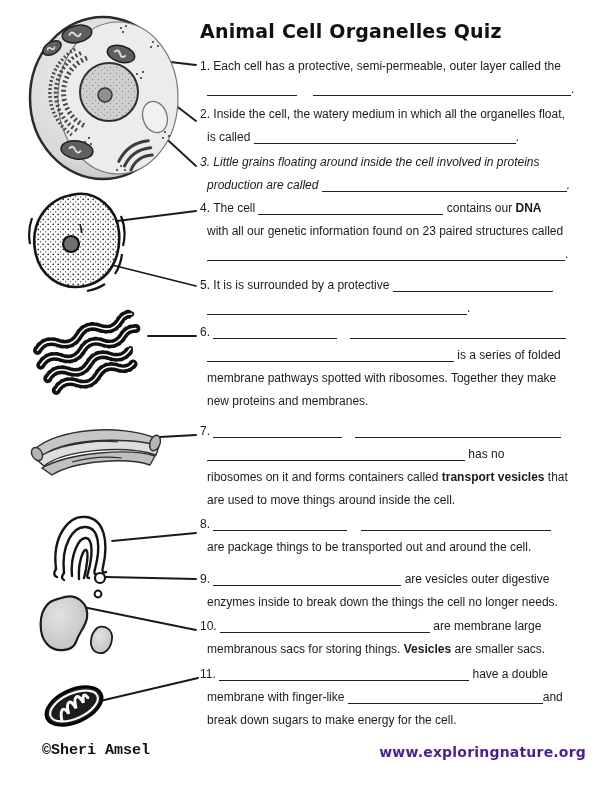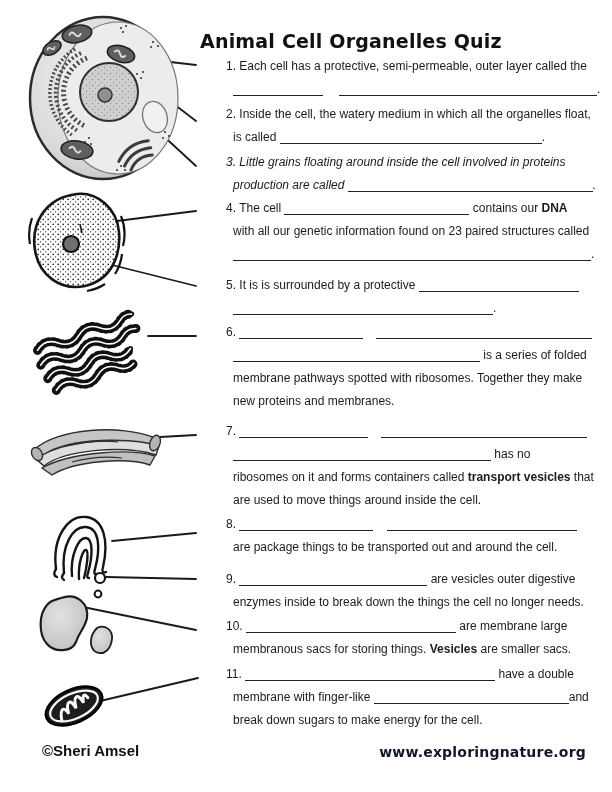--- a/index.html
+++ b/index.html
@@ -2,30 +2,30 @@
 <html><head>
 <meta charset="utf-8">
 <style>
   html,body{margin:0;padding:0;background:#e8e8e8;}
   .page{
     position:relative;width:612px;height:792px;background:#ffffff;
     font-family:"Liberation Sans", sans-serif;color:#1b1b1b;overflow:hidden;
     margin:0 auto;
   }
   .title{
-    position:absolute;left:200px;top:30px;
+    position:absolute;left:200px;top:20px;
     font-family:"DejaVu Sans", sans-serif;
     font-size:19px;font-weight:bold;letter-spacing:.2px;color:#111;
     white-space:nowrap;
   }
   .questions{
     position:absolute;left:200px;top:55px;width:400px;
     font-size:12px;line-height:23px;
   }
-  .question{margin-top:1px;margin-left:26px;}
+  .question{margin-top:1px;}
   .question:nth-of-type(1){margin-top:0;}
   .question:nth-of-type(2){margin-top:2px;}
   .question:nth-of-type(3){margin-top:2px;font-style:italic;}
   .question:nth-of-type(4){margin-top:0;}
   .question:nth-of-type(5){margin-top:8px;}
   .question:nth-of-type(6){margin-top:1px;}
   .question:nth-of-type(7){margin-top:7px;}
   .question:nth-of-type(8){margin-top:1px;}
   .question:nth-of-type(9){margin-top:9px;}
   .question:nth-of-type(10){margin-top:1px;}
@@ -34,26 +34,26 @@
   .qline.cont{padding-left:7px;}
   .bold{font-weight:bold;text-align:right;}
   .blank{
     display:inline-block;height:10px;border-bottom:1.3px solid #222;
     vertical-align:-3px;
   }
   .gap{display:inline-block;height:1px;}
   .art{position:absolute;}
   .footer-credit{
     position:absolute;left:42px;top:742px;
-    font-family:Liberation Sans, sans-serif;font-size:15px;font-weight:bold;color:#111;
+    font-family:Liberation Mono, monospace;font-size:15px;font-weight:bold;color:#111;
     white-space:nowrap;
   }
   .footer-site{
     position:absolute;right:26px;top:744px;
-    font-family:"DejaVu Sans", sans-serif;font-size:14px;font-weight:bold;color:#0f172a;
+    font-family:"DejaVu Sans", sans-serif;font-size:14px;font-weight:bold;color:#4c1d95;
     letter-spacing:.2px;white-space:nowrap;
   }
   svg{display:block;}
 </style>
 </head>
 <body>
 
 <div class="page">
 
   <svg class="art" style="left:0;top:0;" width="612" height="792" viewBox="0 0 612 792">

